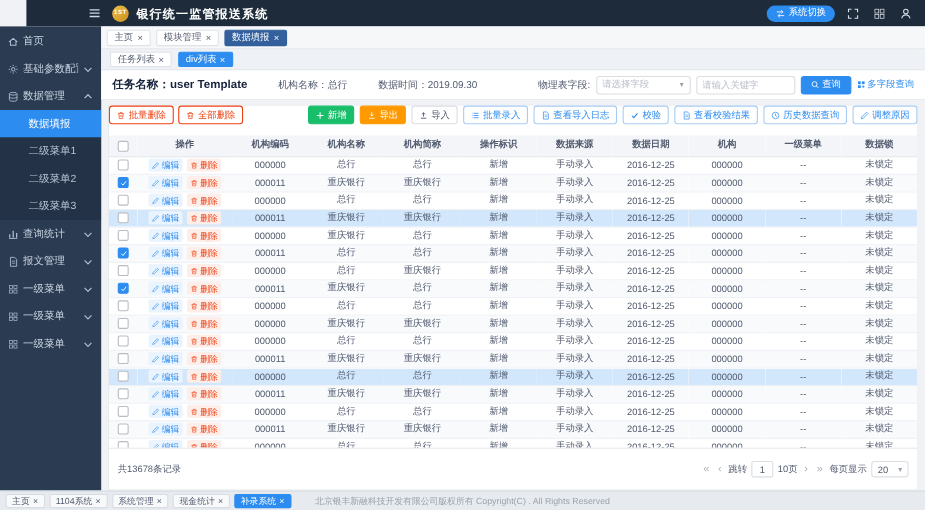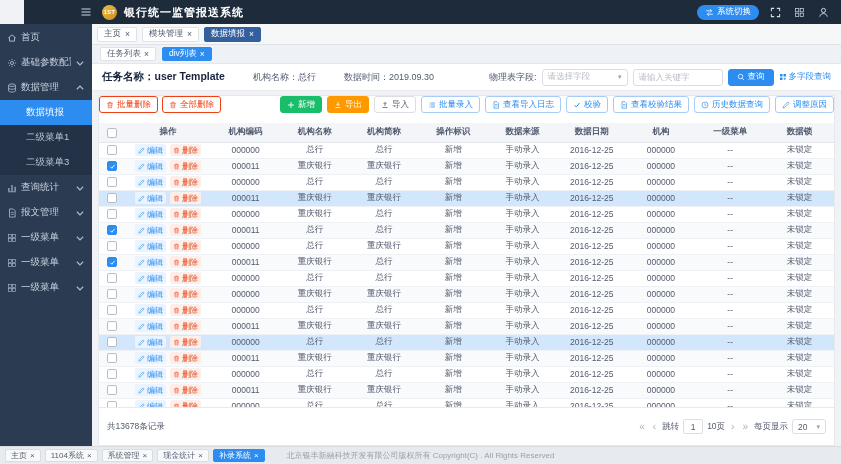--- a/index.html
+++ b/index.html
@@ -198,20 +198,23 @@
             </svg>
           </span>
         </div>
         <div class="sb-item sub active">
           <span class="sb-label">数据填报</span>
         </div>
         <div class="sb-item sub">
           <span class="sb-label">二级菜单1</span>
         </div>
         <div class="sb-item sub">
+          <span class="sb-label">二级菜单2</span>
+        </div>
+        <div class="sb-item sub">
           <span class="sb-label">二级菜单3</span>
         </div>
         <div class="sb-item">
           <span class="icn">
             <svg viewBox="0 0 16 16">
               <path d="M3 13V8M8 13V3M13 13V6" stroke="currentColor" stroke-width="1.8" fill="none"></path>
               <path d="M2 14h12" stroke="currentColor" stroke-width="1.3" fill="none"></path>
             </svg>
           </span>
           <span class="sb-label">查询统计</span>

